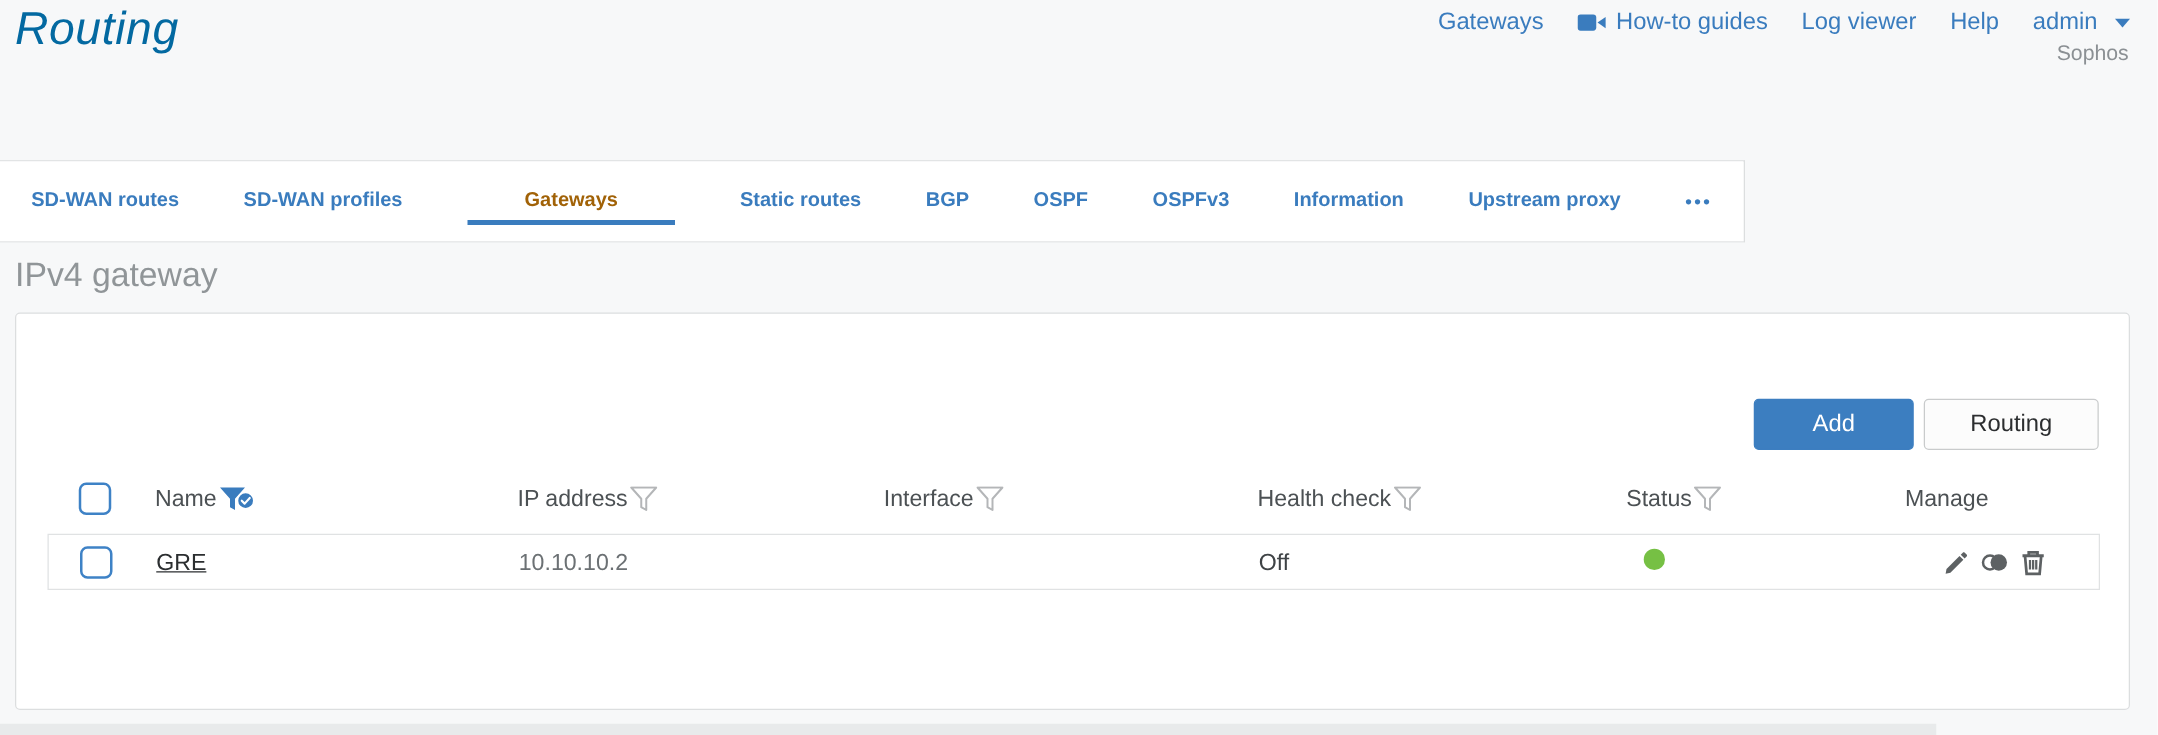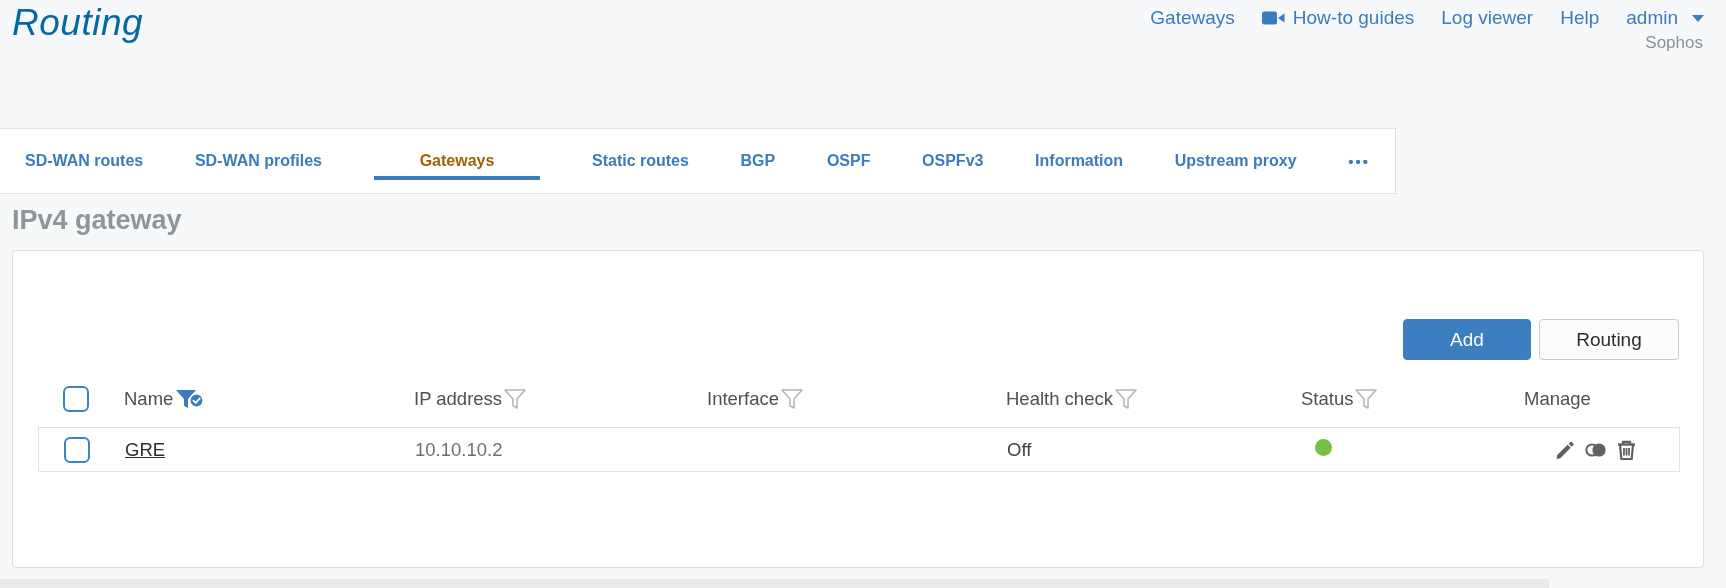--- a/index.html
+++ b/index.html
@@ -45,21 +45,21 @@
     border-top:4px solid transparent; border-bottom:4px solid transparent;
     cursor:pointer; white-space:nowrap;
   }
   .tab.active {
     color:#a16207; border-bottom-color:#3a7cbe; padding:0 46px;
   }
   .tab-more { letter-spacing:2px; font-size:15px; }
   
   .section-heading {
     position:absolute; left:12px; top:205px;
-    font-size:27px; font-weight:700; color:#909598;
+    font-size:27px; font-weight:400; color:#909598;
   }
   .card {
     position:absolute; left:12px; top:250px; width:1692px; height:318px;
     background:#ffffff; border:1px solid #dcdedf; border-radius:4px;padding-left:48px;
   }
   
   .btn { position:absolute; top:68px; height:41px; border-radius:4px;
          font-size:19px; display:flex; align-items:center; justify-content:center; cursor:pointer; }
   .btn-add { left:1390px; width:128px; background:#3c7ec0; color:#ffffff; border:1px solid #3c7ec0; }
   .btn-delete { left:1526px; width:140px; background:#fcfcfc; color:#2c2e30; border:1px solid #c9cbcc; }

